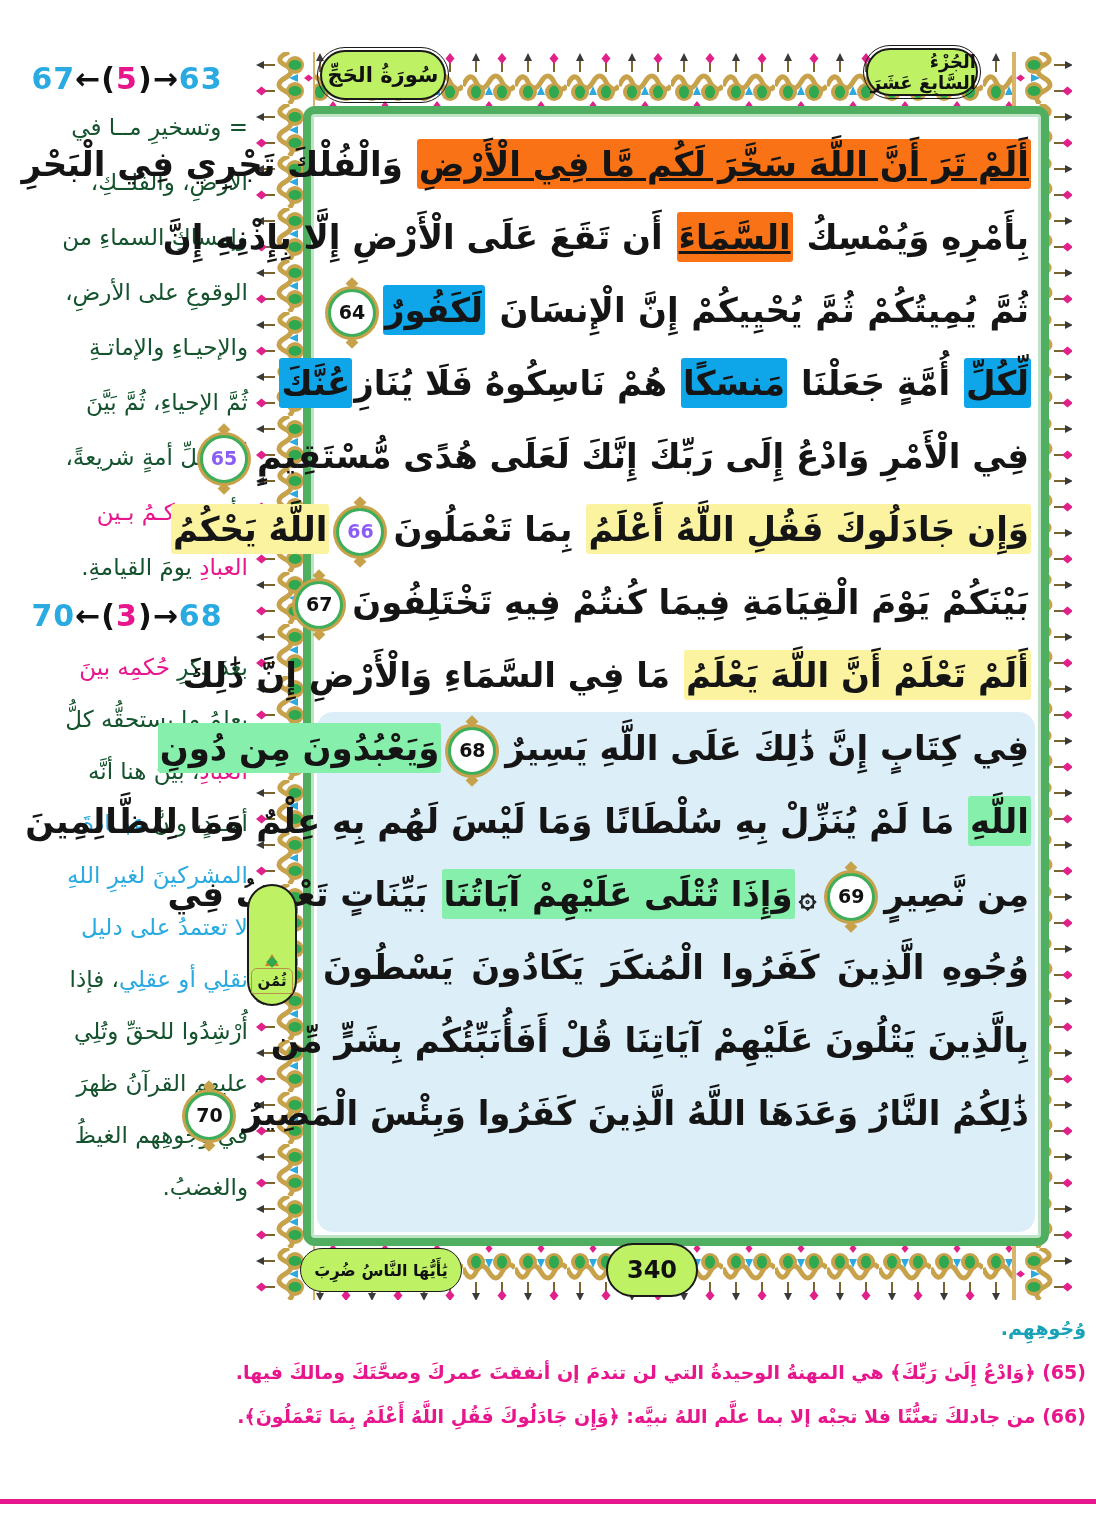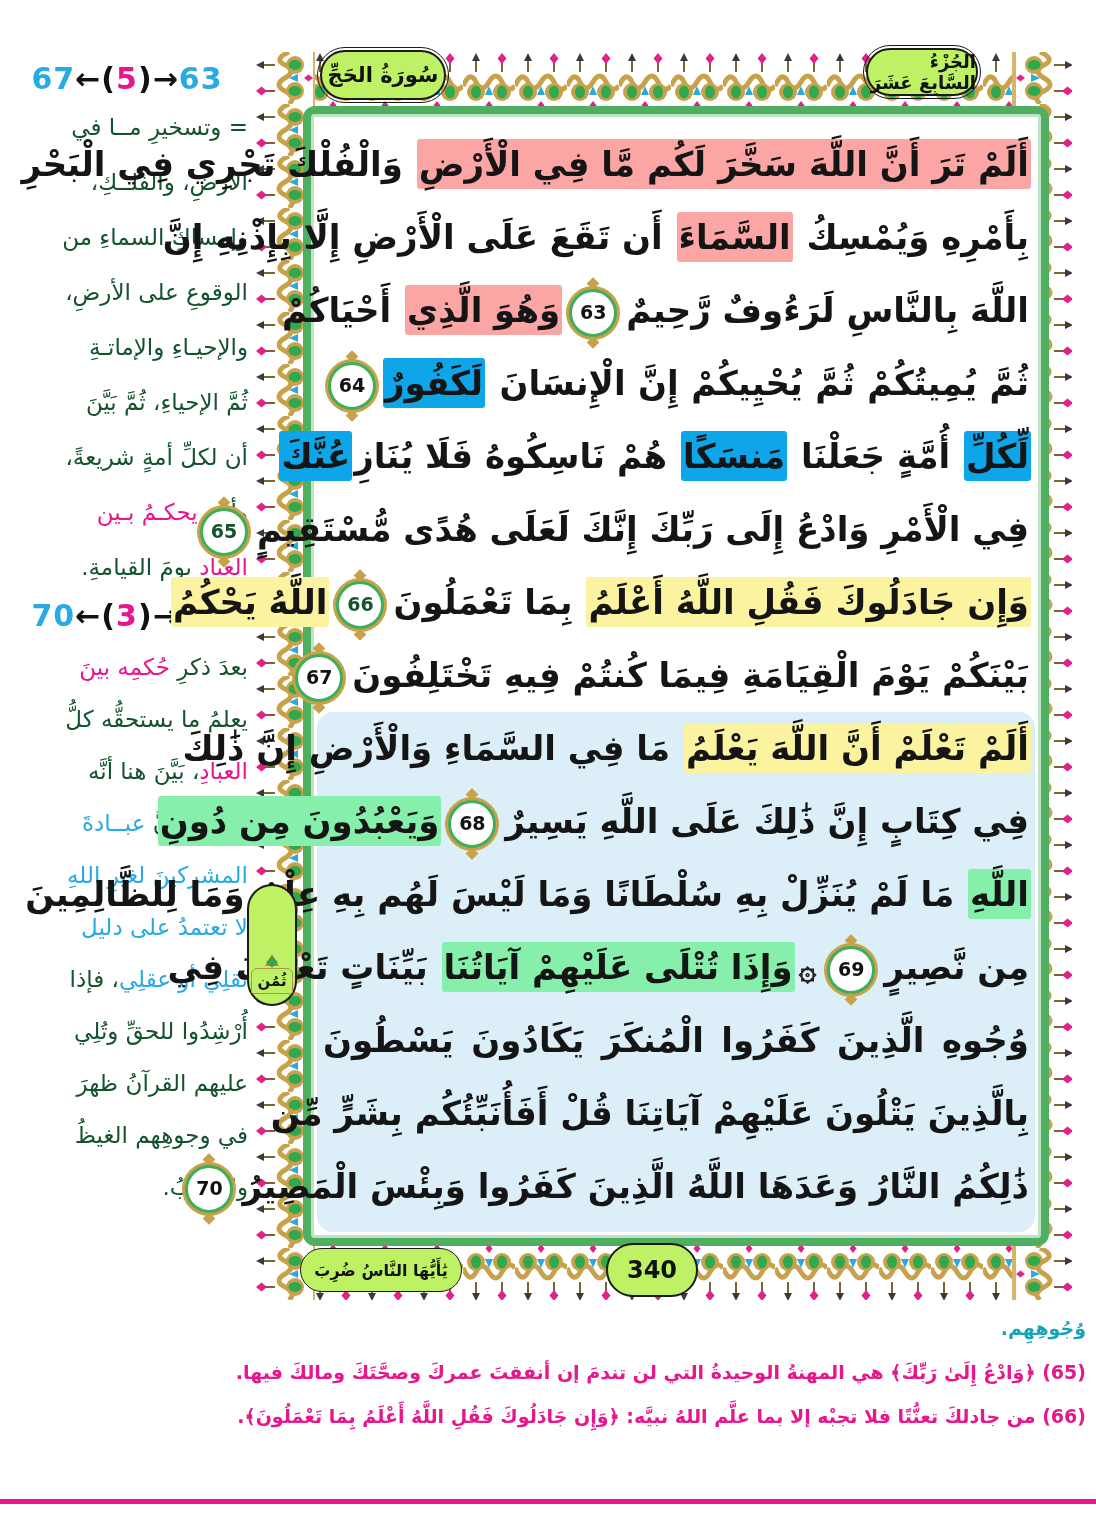--- a/index.html
+++ b/index.html
@@ -21,29 +21,29 @@
   .bs-right{left:1012px;top:52px;width:60px;height:1248px;}
   
   .greenbox{position:absolute;z-index:2;left:303px;top:106px;width:746px;height:1140px;
      box-sizing:border-box;background:#fff;border:8px solid #4fae5f;border-radius:12px;
      box-shadow:inset 0 0 0 3px #bfe3c6;}
   .qwrap{position:absolute;inset:0;padding:14px 10px 6px;direction:rtl;}
   .bluebg{position:absolute;left:6px;right:6px;top:598px;bottom:6px;background:#dceef7;border-radius:16px;}
   .qline{position:relative;z-index:1;height:73px;line-height:73px;font-size:34px;font-weight:bold;color:#151515;
      white-space:nowrap;text-align:justify;text-align-last:justify;}
   .qt{padding:5px 2px;border-radius:3px;}
-  .hl-green{background:#fca5a5;} .hl-yellow{background:#fbf3a0;}
+  .hl-green{background:#f97316;text-decoration:underline;} .hl-yellow{background:#fbf3a0;}
   .hl-pink{background:#86efac;} .hl-gray{background:#0ea5e9;}
   .vmark{display:inline-flex;align-items:center;justify-content:center;width:42px;height:42px;
      border-radius:50%;background:#fff;border:3px solid #3fae5a;box-shadow:0 0 0 3px #c8a24b;
      font-size:19px;font-weight:bold;color:#111;vertical-align:middle;position:relative;margin:0 7px;}
   .vmark::before,.vmark::after{content:"";position:absolute;left:50%;width:9px;height:9px;background:#c8a24b;
      transform:translateX(-50%) rotate(45deg);}
   .vmark::before{top:-13px;} .vmark::after{bottom:-13px;}
-  .vmark.magenta{color:#14532d;}
+  .vmark.magenta{color:#8b5cf6;}
   .rub{font-size:30px;vertical-align:middle;margin:0 4px;color:#222;}
   
   .cart{position:absolute;z-index:3;background:#bef264;border:2px solid #1a1a1a;border-radius:30px;
      display:flex;align-items:center;justify-content:center;font-weight:bold;color:#111;
      outline:1px solid #1a1a1a;outline-offset:2px;direction:rtl;}
   .surah-cart{left:320px;top:50px;width:122px;height:46px;font-size:21px;}
   .juz-cart{left:866px;top:48px;width:108px;height:44px;font-size:18px;}
   .pageno{left:606px;top:1243px;width:88px;height:50px;font-size:24px;outline:none;border-width:2.5px;}
   .catchword{left:300px;top:1248px;width:160px;height:42px;font-size:16px;outline:none;border-width:1.5px;}
   .thumn{left:247px;top:884px;width:50px;height:122px;border-radius:26px;flex-direction:column;
@@ -180,21 +180,20 @@
       </defs>
     <rect width="100%" height="100%" fill="url(#pr)"></rect>
   </svg>
 
   <div class="greenbox">
     <div class="qwrap">
       <div class="bluebg"></div>
       <div id="quran-lines">
           <div class="qline"><span class="qt hl-green">أَلَمْ تَرَ أَنَّ اللَّهَ سَخَّرَ لَكُم مَّا فِي الْأَرْضِ</span><span class="qt"> وَالْفُلْكَ تَجْرِي فِي الْبَحْرِ</span></div>
           <div class="qline"><span class="qt">بِأَمْرِهِ وَيُمْسِكُ </span><span class="qt hl-green">السَّمَاءَ</span><span class="qt"> أَن تَقَعَ عَلَى الْأَرْضِ إِلَّا بِإِذْنِهِ إِنَّ</span></div>
-          <div class="qline"><span class="qt">اللَّهَ بِالنَّاسِ لَرَءُوفٌ رَّحِيمٌ</span><span class="vmark">63</span><span class="qt hl-green">وَهُوَ الَّذِي</span><span class="qt"> أَحْيَاكُمْ</span></div>
           <div class="qline"><span class="qt">ثُمَّ يُمِيتُكُمْ ثُمَّ يُحْيِيكُمْ إِنَّ الْإِنسَانَ </span><span class="qt hl-gray">لَكَفُورٌ</span><span class="vmark">64</span></div>
           <div class="qline"><span class="qt hl-gray">لِّكُلِّ</span><span class="qt"> أُمَّةٍ جَعَلْنَا </span><span class="qt hl-gray">مَنسَكًا</span><span class="qt"> هُمْ نَاسِكُوهُ فَلَا يُنَازِ</span><span class="qt hl-gray">عُنَّكَ</span></div>
           <div class="qline"><span class="qt">فِي الْأَمْرِ وَادْعُ إِلَى رَبِّكَ إِنَّكَ لَعَلَى هُدًى مُّسْتَقِيمٍ</span><span class="vmark magenta">65</span></div>
           <div class="qline"><span class="qt hl-yellow">وَإِن جَادَلُوكَ فَقُلِ اللَّهُ أَعْلَمُ</span><span class="qt"> بِمَا تَعْمَلُونَ</span><span class="vmark magenta">66</span><span class="qt hl-yellow">اللَّهُ يَحْكُمُ</span></div>
           <div class="qline"><span class="qt">بَيْنَكُمْ يَوْمَ الْقِيَامَةِ فِيمَا كُنتُمْ فِيهِ تَخْتَلِفُونَ</span><span class="vmark">67</span></div>
           <div class="qline"><span class="qt hl-yellow">أَلَمْ تَعْلَمْ أَنَّ اللَّهَ يَعْلَمُ</span><span class="qt"> مَا فِي السَّمَاءِ وَالْأَرْضِ إِنَّ ذَٰلِكَ</span></div>
           <div class="qline"><span class="qt">فِي كِتَابٍ إِنَّ ذَٰلِكَ عَلَى اللَّهِ يَسِيرٌ</span><span class="vmark">68</span><span class="qt hl-pink">وَيَعْبُدُونَ مِن دُونِ</span></div>
           <div class="qline"><span class="qt hl-pink">اللَّهِ</span><span class="qt"> مَا لَمْ يُنَزِّلْ بِهِ سُلْطَانًا وَمَا لَيْسَ لَهُم بِهِ عِلْمٌ وَمَا لِلظَّالِمِينَ</span></div>
           <div class="qline"><span class="qt">مِن نَّصِيرٍ</span><span class="vmark">69</span><span class="rub">۞</span><span class="qt hl-pink">وَإِذَا تُتْلَى عَلَيْهِمْ آيَاتُنَا</span><span class="qt"> بَيِّنَاتٍ تَعْرِفُ فِي</span></div>
           <div class="qline"><span class="qt">وُجُوهِ الَّذِينَ كَفَرُوا الْمُنكَرَ يَكَادُونَ يَسْطُونَ</span></div>

